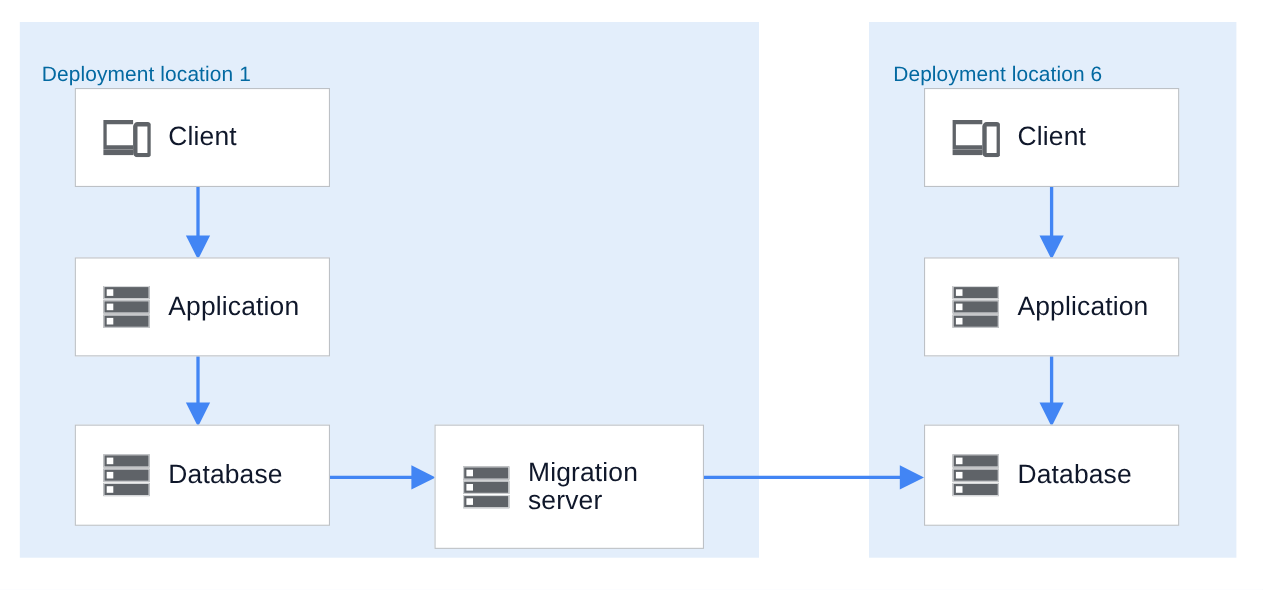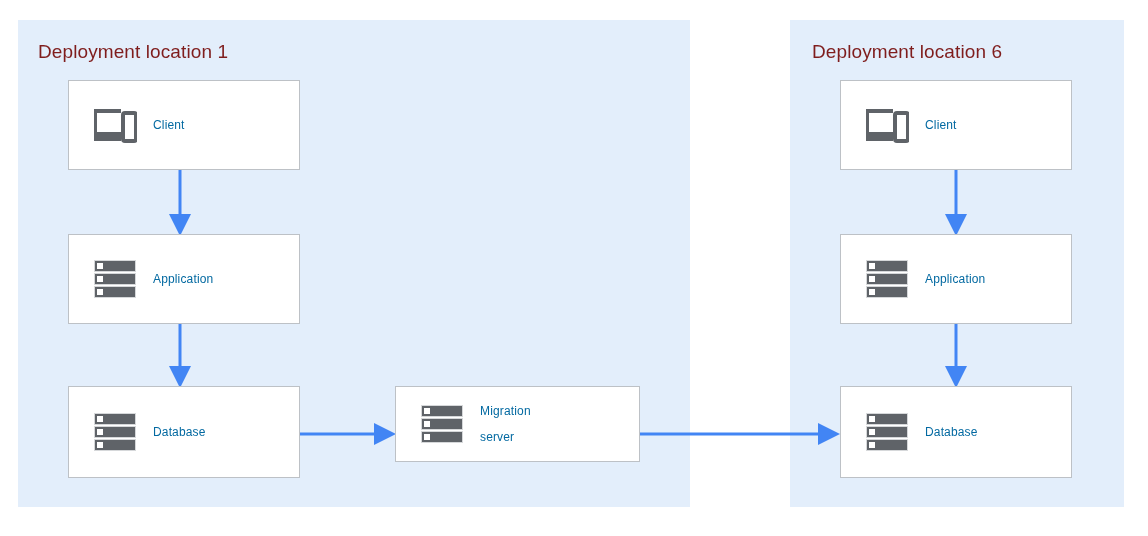--- a/index.html
+++ b/index.html
@@ -20,25 +20,26 @@
   }
 
   
   .zone {
     position: absolute;
     background: #e3eefb;
     box-sizing: border-box;
   }
   .zone-label {
     position: absolute;
-    color: #7f1d1d;
+    color: #0369a1;
     font-size: 19px;
     line-height: 22px;
     letter-spacing: 0.1px;
     white-space: nowrap;
+    margin-top: 17px;
   }
 
   
   .node {
     position: absolute;
     box-sizing: border-box;
     background: #ffffff;
     border: 1px solid #bdc1c6;
     display: flex;
     flex-direction: row;
@@ -50,22 +51,22 @@
     width: 46px;
     height: 46px;
     margin-left: 22px;
     margin-right: 16px;
     display: flex;
     align-items: center;
     justify-content: center;
   }
   .node .node-label {
     flex: 0 1 auto;
-    color: #0369a1;
-    font-size: 12px;
+    color: #0f172a;
+    font-size: 24px;
     line-height: 26px;
     letter-spacing: 0.15px;
     white-space: pre-line;
   }
 
   
   .srv {
     width: 40px;
     height: 38px;
     display: flex;
@@ -184,21 +185,21 @@
     <span class="icon-slot">
       <span class="srv">
           <span class="bar"></span>
           <span class="bar"></span>
           <span class="bar"></span>
         </span>
     </span>
     <span class="node-label">Database</span>
   </div>
 
-  <div class="node" style="left:395px; top:386px; width:245px; height:76px;">
+  <div class="node" style="left:395px; top:386px; width:245px; height:113px;">
     <span class="icon-slot">
       <span class="srv">
           <span class="bar"></span>
           <span class="bar"></span>
           <span class="bar"></span>
         </span>
     </span>
     <span class="node-label">Migration
 server</span>
   </div>

